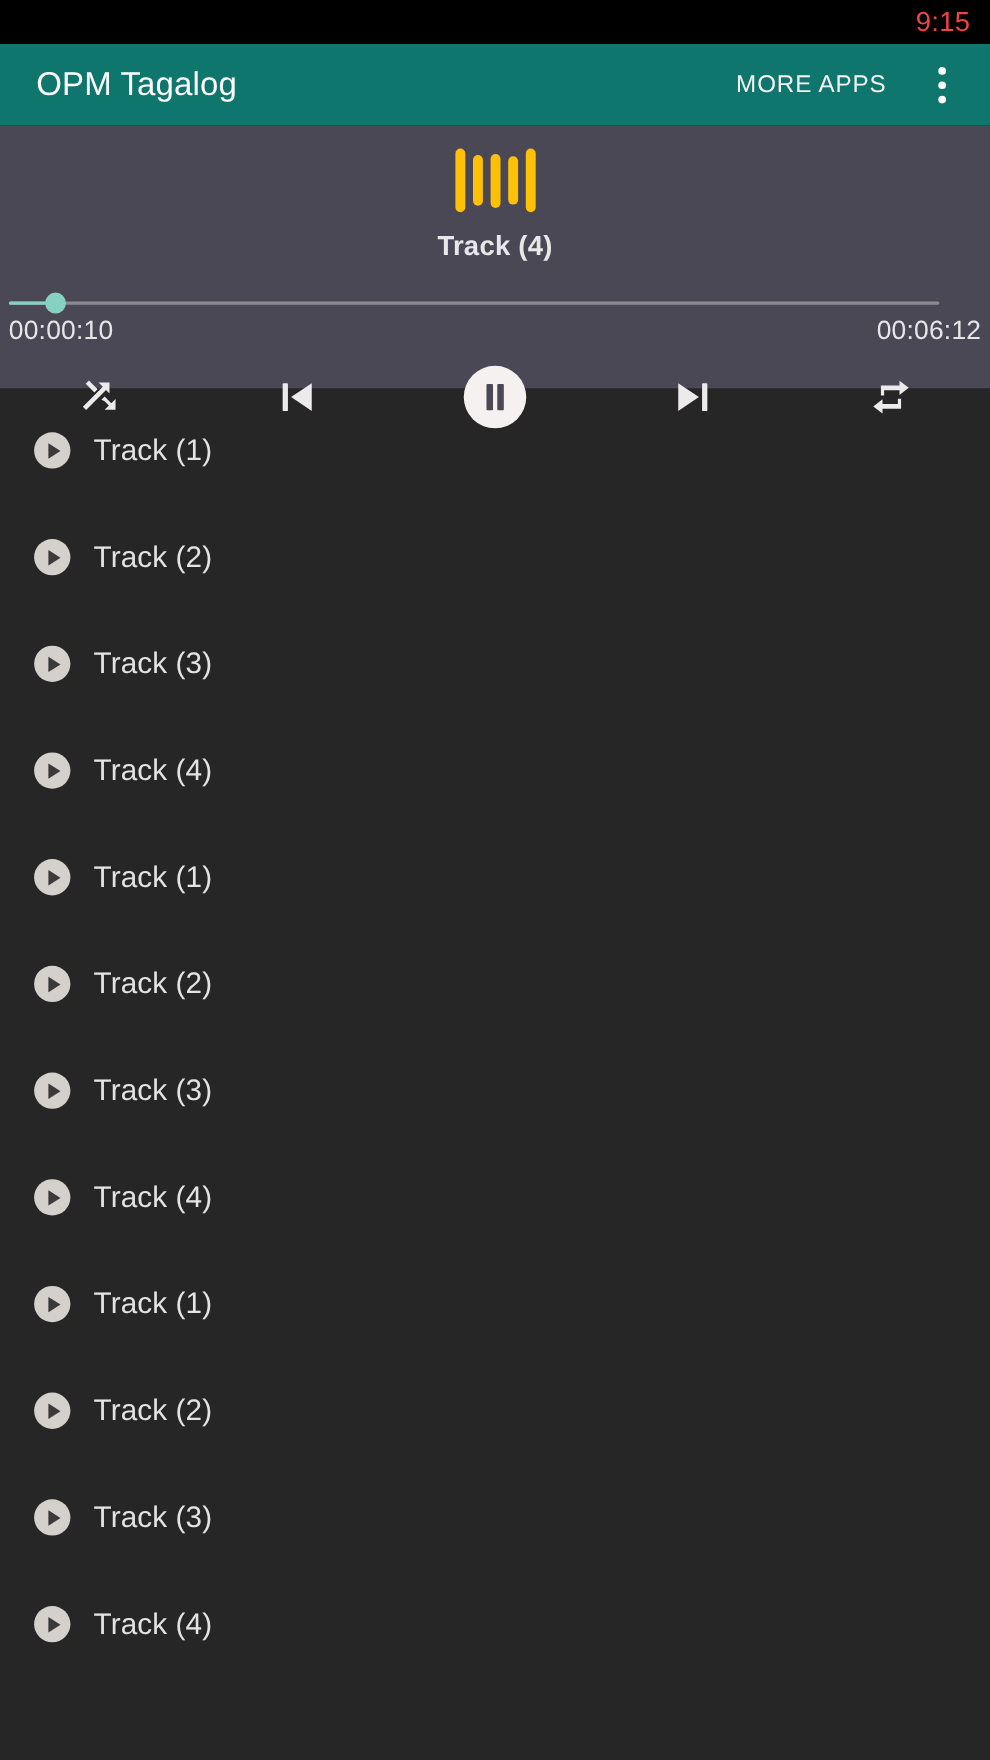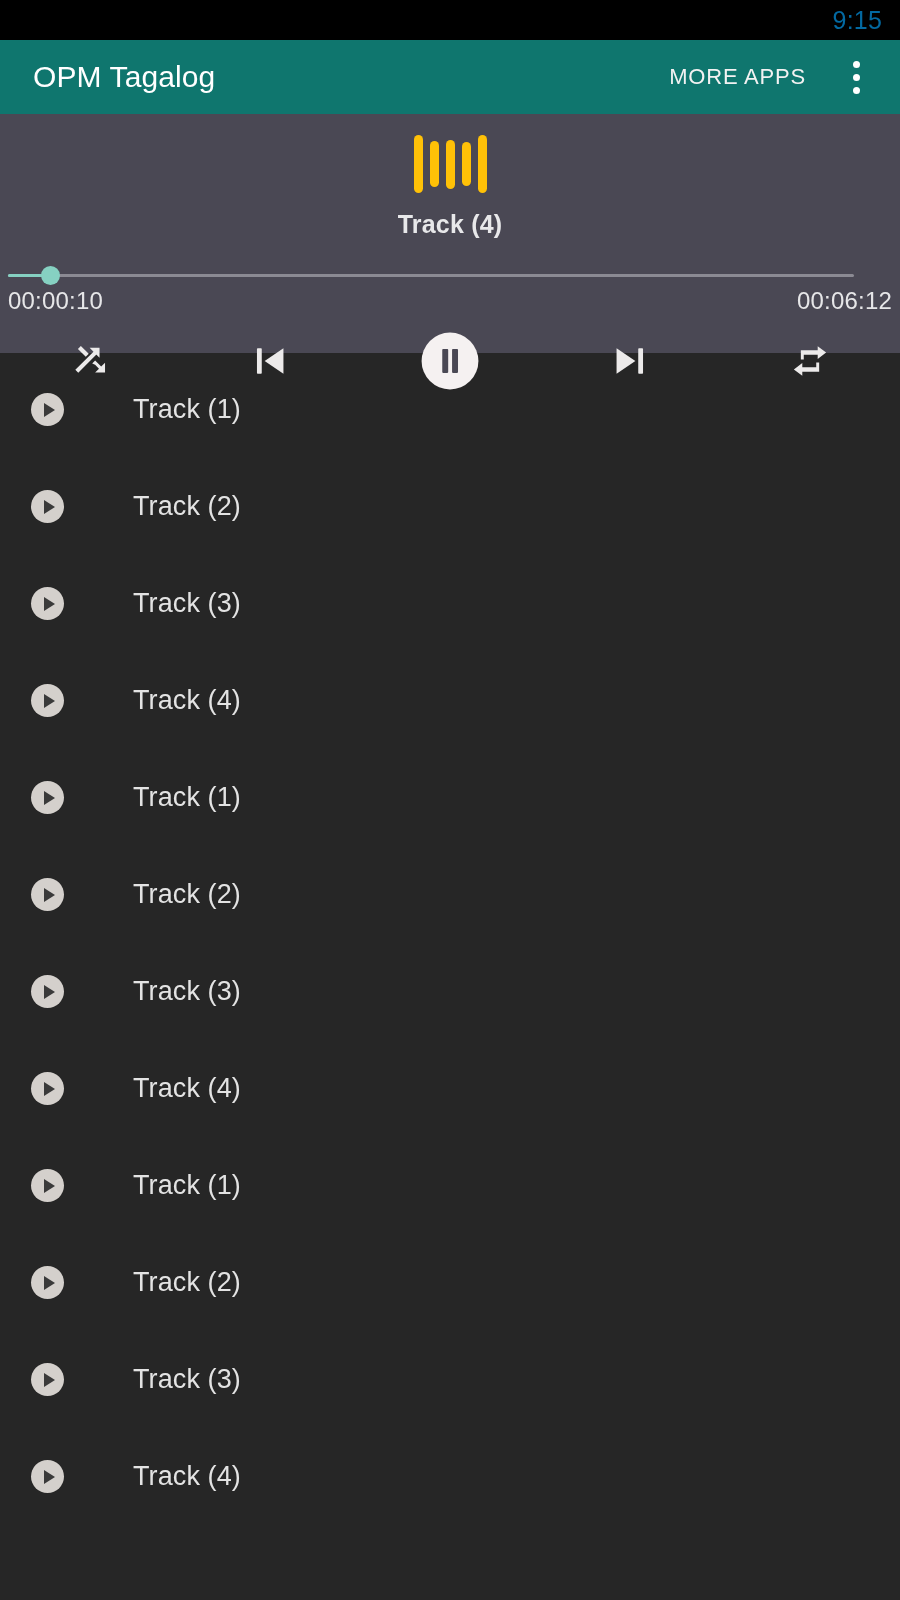--- a/index.html
+++ b/index.html
@@ -28,21 +28,21 @@
     height: 40px;
     background: #000000;
     display: flex;
     align-items: center;
     justify-content: flex-end;
     padding-right: 18px;
     box-sizing: border-box;
     flex: 0 0 auto;
   }
   .status-time {
-    color: #0369a1;
+    color: #ef4444;
     font-size: 25px;
     letter-spacing: 0.2px;
   }
 
   
   .app-bar {
     height: 74px;
     background: #0f766e;
     display: flex;
     align-items: center;
@@ -194,21 +194,20 @@
     overflow: hidden;
     padding-top: 8px;
     box-sizing: border-box;
   }
   .track-row {
     height: 97px;
     display: flex;
     align-items: center;
     padding-left: 31px;
     box-sizing: border-box;
-    gap: 48px;
   }
   .play-badge {
     width: 33px;
     height: 33px;
     border-radius: 50%;
     background: #d4d0cc;
     display: flex;
     align-items: center;
     justify-content: center;
     flex: 0 0 auto;

